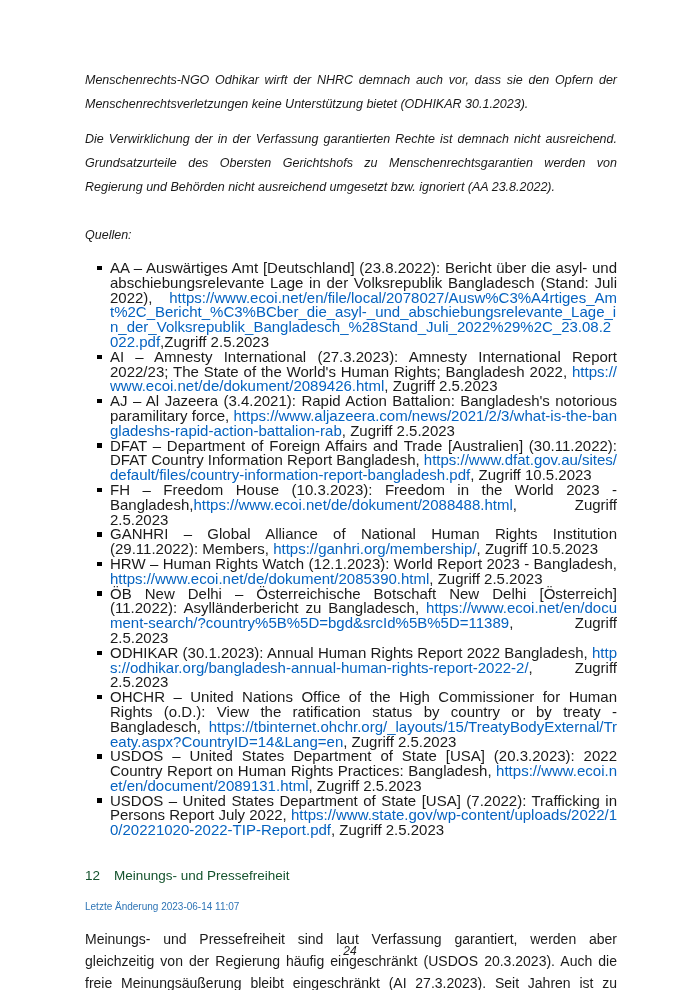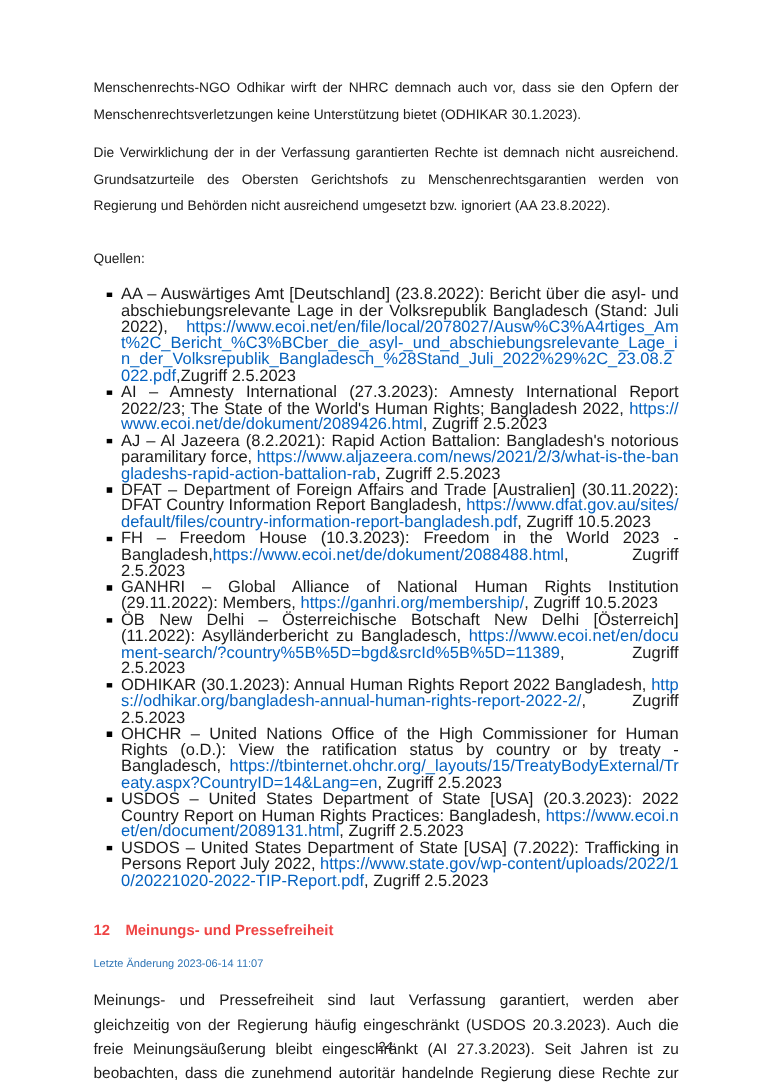--- a/index.html
+++ b/index.html
@@ -17,20 +17,21 @@
     position: absolute;
     left: 85px;
     top: 68px;
     width: 532px;
   }
   .para {
     font-size: 12.5px;
     line-height: 24px;
     text-align: justify;
     margin: 0 0 11px 0;
+    font-style: italic;
   }
   .sources-label { margin-bottom: 0; text-align: left; margin-top: 24px; }
   .sources-list {
     list-style: none;
     margin: 14px 0 0 0;
     padding: 0;
     font-size: 15px;
     line-height: 14.8px;
   }
   .source-item {
@@ -50,22 +51,22 @@
   a.seg-link {
     color: #0563C1;
     text-decoration: none;
     word-break: break-all;
     cursor: pointer;
   }
   .seg-text { color: #1a1a1a; }
   .section-heading {
     margin: 30px 0 0 0;
     font-size: 13.5px;
-    font-weight: bold;
-    color: #ef4444;
+    font-weight: normal;
+    color: #14532d;
   }
   .section-number { display: inline-block; min-width: 29px; }
   .last-modified {
     margin-top: 18px;
     font-size: 10px;
     color: #2E74B5;
   }
   .final-para {
     margin-top: 16px;
     font-size: 14px;
@@ -90,24 +91,25 @@
 
   <p class="para">Menschenrechts-NGO Odhikar wirft der NHRC demnach auch vor, dass sie den Opfern der Menschenrechtsverletzungen keine Unterstützung bietet (ODHIKAR 30.1.2023).</p>
 
   <p class="para">Die Verwirklichung der in der Verfassung garantierten Rechte ist demnach nicht ausreichend. Grundsatzurteile des Obersten Gerichtshofs zu Menschenrechtsgarantien werden von Regierung und Behörden nicht ausreichend umgesetzt bzw. ignoriert (AA 23.8.2022).</p>
 
   <p class="para sources-label">Quellen:</p>
 
   <ul class="sources-list" id="sources-list">
       <li class="source-item"><span class="bullet"></span><span class="seg-text">AA – Auswärtiges Amt [Deutschland] (23.8.2022): Bericht über die asyl- und abschiebungsrelevante Lage in der Volksrepublik Bangladesch (Stand: Juli 2022), </span><a class="seg-link" href="#">https://www.ecoi.net/en/file/local/2078027/Ausw%C3%A4rtiges_Amt%2C_Bericht_%C3%BCber_die_asyl-_und_abschiebungsrelevante_Lage_in_der_Volksrepublik_Bangladesch_%28Stand_Juli_2022%29%2C_23.08.2022.pdf</a><span class="seg-text">,Zugriff 2.5.2023</span></li>
       <li class="source-item"><span class="bullet"></span><span class="seg-text">AI – Amnesty International (27.3.2023): Amnesty International Report 2022/23; The State of the World's Human Rights; Bangladesh 2022, </span><a class="seg-link" href="#">https://www.ecoi.net/de/dokument/2089426.html</a><span class="seg-text">, Zugriff 2.5.2023</span></li>
-      <li class="source-item"><span class="bullet"></span><span class="seg-text">AJ – Al Jazeera (8.2.2021): Rapid Action Battalion: Bangladesh's notorious paramilitary force, </span><a class="seg-link" href="#">https://www.aljazeera.com/news/2021/2/3/what-is-the-bangladeshs-rapid-action-battalion-rab</a><span class="seg-text">, Zugriff 2.5.2023</span></li>
+      <li class="source-item"><span class="bullet"></span><span class="seg-text">AJ – Al Jazeera (3.4.2021): Rapid Action Battalion: Bangladesh's notorious paramilitary force, </span><a class="seg-link" href="#">https://www.aljazeera.com/news/2021/2/3/what-is-the-bangladeshs-rapid-action-battalion-rab</a><span class="seg-text">, Zugriff 2.5.2023</span></li>
       <li class="source-item"><span class="bullet"></span><span class="seg-text">DFAT – Department of Foreign Affairs and Trade [Australien] (30.11.2022): DFAT Country Information Report Bangladesh, </span><a class="seg-link" href="#">https://www.dfat.gov.au/sites/default/files/country-information-report-bangladesh.pdf</a><span class="seg-text">, Zugriff 10.5.2023</span></li>
       <li class="source-item"><span class="bullet"></span><span class="seg-text">FH – Freedom House (10.3.2023): Freedom in the World 2023 - Bangladesh,</span><a class="seg-link" href="#">https://www.ecoi.net/de/dokument/2088488.html</a><span class="seg-text">, Zugriff 2.5.2023</span></li>
       <li class="source-item"><span class="bullet"></span><span class="seg-text">GANHRI – Global Alliance of National Human Rights Institution (29.11.2022): Members, </span><a class="seg-link" href="#">https://ganhri.org/membership/</a><span class="seg-text">, Zugriff 10.5.2023</span></li>
+      <li class="source-item"><span class="bullet"></span><span class="seg-text">HRW – Human Rights Watch (12.1.2023): World Report 2023 - Bangladesh, </span><a class="seg-link" href="#">https://www.ecoi.net/de/dokument/2085390.html</a><span class="seg-text">, Zugriff 2.5.2023</span></li>
       <li class="source-item"><span class="bullet"></span><span class="seg-text">ÖB New Delhi – Österreichische Botschaft New Delhi [Österreich] (11.2022): Asylländerbericht zu Bangladesch, </span><a class="seg-link" href="#">https://www.ecoi.net/en/document-search/?country%5B%5D=bgd&amp;srcId%5B%5D=11389</a><span class="seg-text">, Zugriff 2.5.2023</span></li>
       <li class="source-item"><span class="bullet"></span><span class="seg-text">ODHIKAR (30.1.2023): Annual Human Rights Report 2022 Bangladesh, </span><a class="seg-link" href="#">https://odhikar.org/bangladesh-annual-human-rights-report-2022-2/</a><span class="seg-text">, Zugriff 2.5.2023</span></li>
       <li class="source-item"><span class="bullet"></span><span class="seg-text">OHCHR – United Nations Office of the High Commissioner for Human Rights (o.D.): View the ratification status by country or by treaty - Bangladesch, </span><a class="seg-link" href="#">https://tbinternet.ohchr.org/_layouts/15/TreatyBodyExternal/Treaty.aspx?CountryID=14&amp;Lang=en</a><span class="seg-text">, Zugriff 2.5.2023</span></li>
       <li class="source-item"><span class="bullet"></span><span class="seg-text">USDOS – United States Department of State [USA] (20.3.2023): 2022 Country Report on Human Rights Practices: Bangladesh, </span><a class="seg-link" href="#">https://www.ecoi.net/en/document/2089131.html</a><span class="seg-text">, Zugriff 2.5.2023</span></li>
       <li class="source-item"><span class="bullet"></span><span class="seg-text">USDOS – United States Department of State [USA] (7.2022): Trafficking in Persons Report July 2022, </span><a class="seg-link" href="#">https://www.state.gov/wp-content/uploads/2022/10/20221020-2022-TIP-Report.pdf</a><span class="seg-text">, Zugriff 2.5.2023</span></li>
     </ul>
 
   <h2 class="section-heading">
     <span class="section-number">12</span><span class="section-title">Meinungs- und Pressefreiheit</span>
   </h2>

